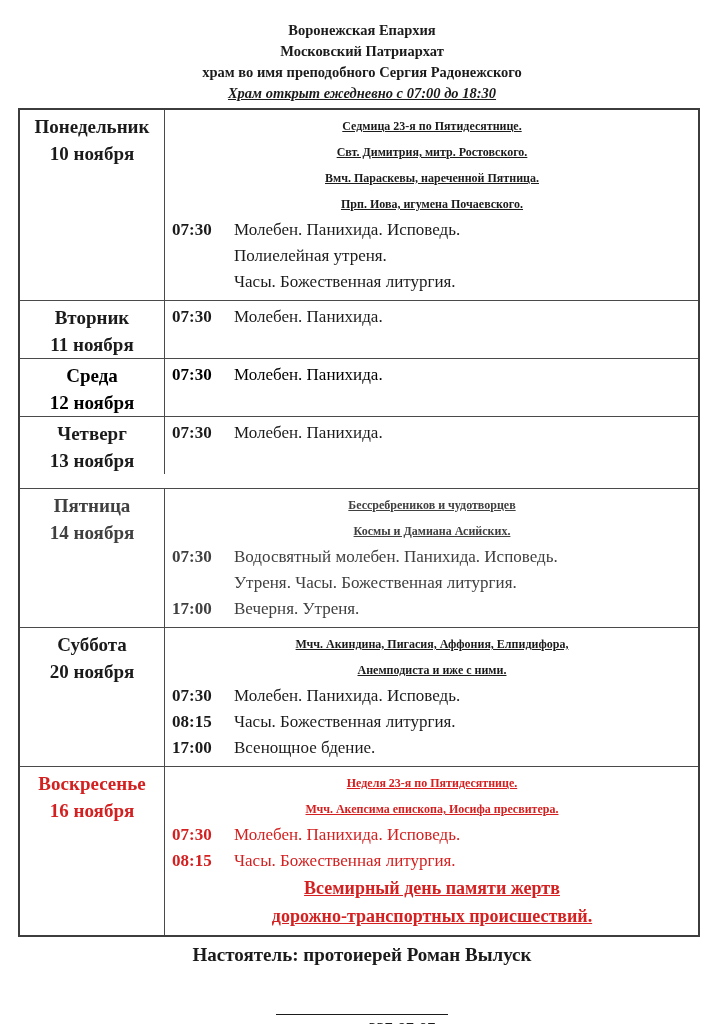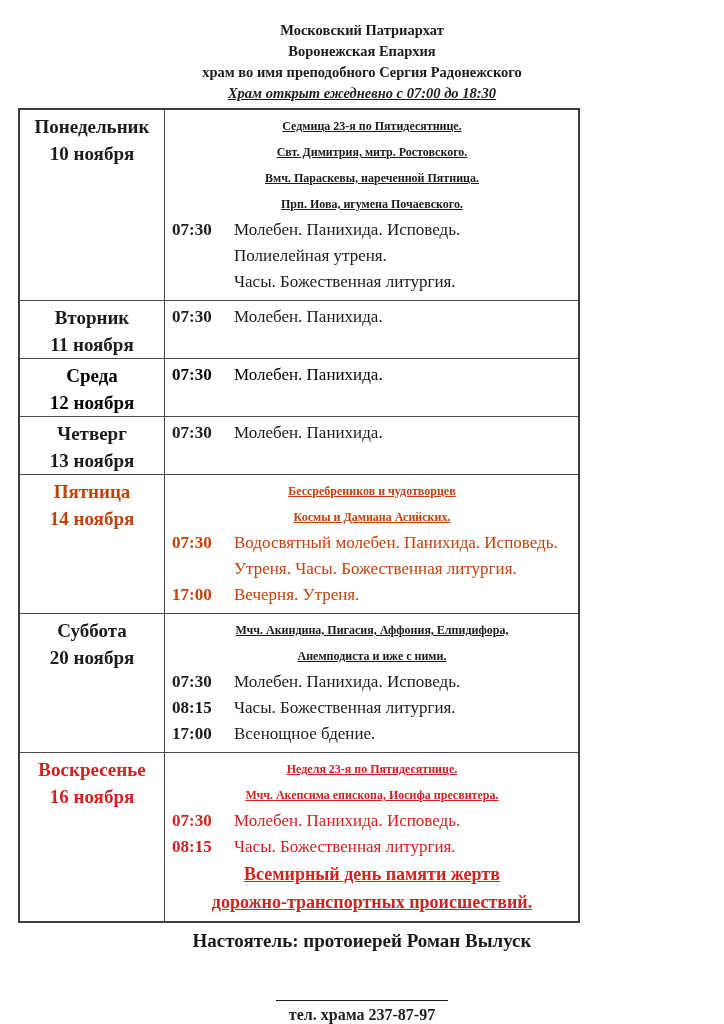--- a/index.html
+++ b/index.html
@@ -27,21 +27,21 @@
     line-height: 21px;
     white-space: nowrap;
   }
   .hline.hours {
     font-style: italic;
     text-decoration: underline;
   }
   
   .schedule-table {
     margin: 4px 0 0 18px;
-    width: 562px;
+    width: 682px;
     border: 2px solid #3d3d3d;
     box-sizing: border-box;
   }
   .day-row {
     display: flex;
     align-items: stretch;
   }
   .day-row + .day-row {
     border-top: 1px solid #4a4a4a;
   }
@@ -112,22 +112,22 @@
     font-weight: bold;
     line-height: 22px;
   }
 </style>
 </head>
 <body>
 
 <div class="page">
 
   <header class="doc-header">
+    <div class="hline">Воронежская Епархия</div>
     <div class="hline">Московский Патриархат</div>
-    <div class="hline">Воронежская Епархия</div>
     <div class="hline">храм во имя преподобного Сергия Радонежского</div>
     <div class="hline hours">Храм открыт ежедневно с 07:00 до 18:30</div>
   </header>
 
   <div class="schedule-table" id="schedule-table">
       <div class="day-row" style="color: rgb(27, 27, 27);">
       <div class="day-cell">
         <div class="day-name">Понедельник</div>
         <div class="day-date">10 ноября</div>
       </div>
@@ -161,21 +161,21 @@
     </div>
       <div class="day-row" style="color: rgb(27, 27, 27);">
       <div class="day-cell">
         <div class="day-name">Четверг</div>
         <div class="day-date">13 ноября</div>
       </div>
       <div class="content-cell">
           <div class="service-line"><span class="service-time">07:30</span><span>Молебен. Панихида.</span></div>
         </div>
     </div>
-      <div class="day-row" style="color: #c2410c;">
+      <div class="day-row" style="color: #404040; margin-top: 14px;">
       <div class="day-cell">
         <div class="day-name">Пятница</div>
         <div class="day-date">14 ноября</div>
       </div>
       <div class="content-cell">
           <div class="title-line">Бессребреников и чудотворцев</div>
           <div class="title-line">Космы и Дамиана Асийских.</div>
           <div class="service-line"><span class="service-time">07:30</span><span>Водосвятный молебен. Панихида. Исповедь.</span></div>
           <div class="service-line"><span class="service-time"></span><span>Утреня. Часы. Божественная литургия.</span></div>
           <div class="service-line"><span class="service-time">17:00</span><span>Вечерня. Утреня.</span></div>

